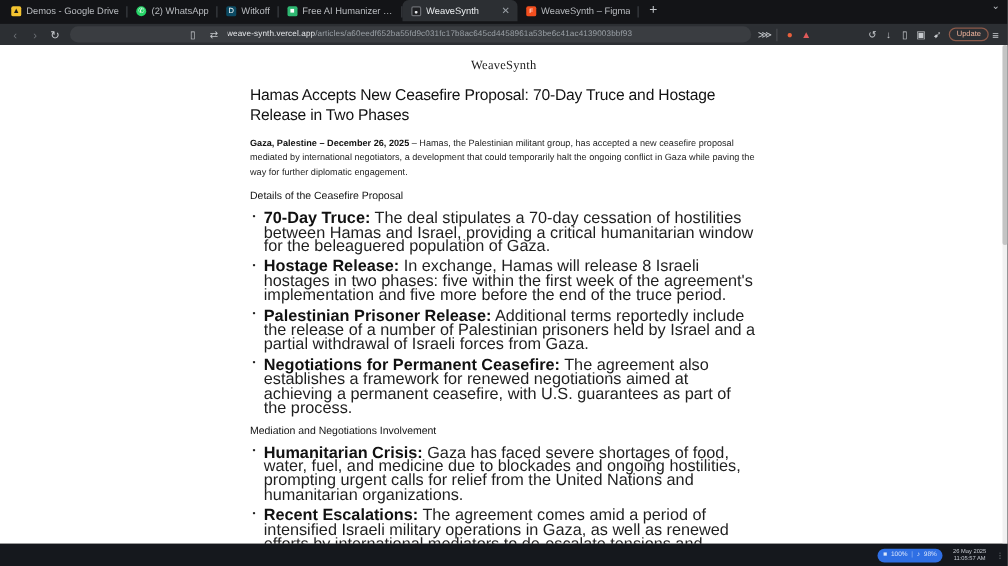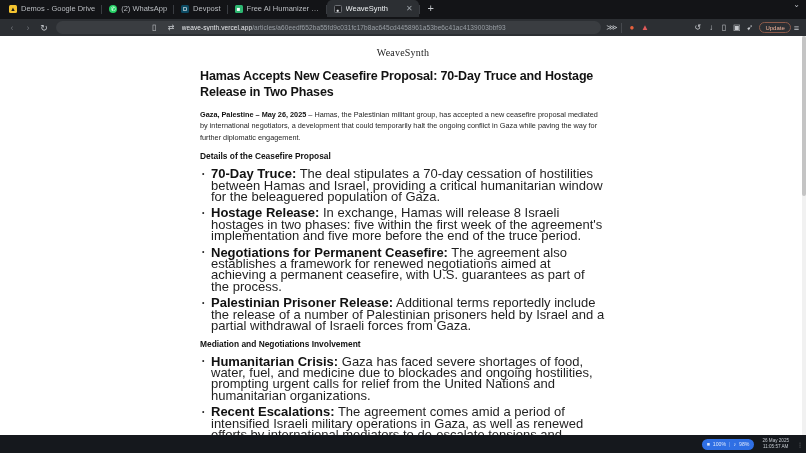--- a/index.html
+++ b/index.html
@@ -93,29 +93,29 @@
   }
   .site-title {
     font-family: "Liberation Serif", serif;
     font-size: 10px; color: #1a1a1a; letter-spacing: .2px;
   }
   .article {
     padding: 0 200px 0 200px;
     color: #121212;
   }
   h1.headline {
-    font-size: 12.5px; line-height: 16px; font-weight: bold;
+    font-size: 12.5px; line-height: 16px; font-weight: normal;
     letter-spacing: -.15px; margin: 4px 0 9px;
   }
   p.lead, p.body {
     font-size: 7.3px; line-height: 11.4px; margin: 0 0 8px;
     color: #1f1f1f;
   }
   h2.section {
-    font-size: 8.4px; font-weight: bold; margin: 2px 0 7px;
+    font-size: 8.4px; font-weight: normal; margin: 2px 0 7px;
     color: #111;
   }
   ul.bullets { list-style: none; margin: 0 0 7px; padding: 0; }
   ul.bullets li {
     font-size: 13px; line-height: 11.4px; margin: 0 0 5px;
     padding-left: 11px; position: relative; color: #1f1f1f;
   }
   ul.bullets li::before {
     content: "\2022"; position: absolute; left: 2px; top: -.5px;
     font-size: 7px; color: #1f1f1f;
@@ -163,36 +163,40 @@
     <div class="tab-sep"></div>
 
     <div class="tab">
       <span class="favicon" style="background:#25d366;border-radius:50%">✆</span>
       <span class="tab-title">(2) WhatsApp</span>
     </div>
     <div class="tab-sep"></div>
 
     <div class="tab">
       <span class="favicon" style="background:#0b4a63">D</span>
-      <span class="tab-title">Devpost</span>
+      <span class="tab-title">Witkoff</span>
     </div>
     <div class="tab-sep"></div>
 
     <div class="tab" style="max-width:98px">
       <span class="favicon" style="background:#2eb872">■</span>
       <span class="tab-title">Free AI Humanizer to Huma…</span>
     </div>
     <div class="tab-sep"></div>
 
     <div class="tab active" style="width:92px">
       <span class="favicon" style="background:#1f2023;border:1px solid #6b6e73;color:#e8eaed;font-size:5px">●</span>
       <span class="tab-title">WeaveSynth</span>
       <span class="tab-close" style="margin-left:auto">✕</span>
     </div>
 
+    <div class="tab">
+      <span class="favicon" style="background:#f24e1e;font-size:5px">F</span>
+      <span class="tab-title">WeaveSynth – Figma</span>
+    </div>
     <div class="tab-sep"></div>
 
     <div class="newtab">+</div>
 
     <div class="tabstrip-right">
       <span>⌄</span>
     </div>
   </div>
 
   <div class="toolbar">
@@ -225,30 +229,30 @@
 
   <div class="page">
     <div class="site-header">
       <span class="site-title">WeaveSynth</span>
     </div>
 
     <div class="article">
       <h1 class="headline">Hamas Accepts New Ceasefire Proposal: 70-Day Truce and Hostage Release in Two Phases</h1>
 
       <p class="lead">
-        <span class="b">Gaza, Palestine – May 26, 2025</span><span> – Hamas, the Palestinian militant group, has accepted a new ceasefire proposal mediated by international negotiators, a development that could temporarily halt the ongoing conflict in Gaza while paving the way for further diplomatic engagement.</span>
+        <span class="b">Gaza, Palestine – December 26, 2025</span><span> – Hamas, the Palestinian militant group, has accepted a new ceasefire proposal mediated by international negotiators, a development that could temporarily halt the ongoing conflict in Gaza while paving the way for further diplomatic engagement.</span>
       </p>
 
       <div id="sections">
           <h2 class="section">Details of the Ceasefire Proposal</h2>
           <ul class="bullets">
             <li><span class="b">70-Day Truce:</span><span> The deal stipulates a 70-day cessation of hostilities between Hamas and Israel, providing a critical humanitarian window for the beleaguered population of Gaza.</span></li>
             <li><span class="b">Hostage Release:</span><span> In exchange, Hamas will release 8 Israeli hostages in two phases: five within the first week of the agreement's implementation and five more before the end of the truce period.</span></li>
+            <li><span class="b">Palestinian Prisoner Release:</span><span> Additional terms reportedly include the release of a number of Palestinian prisoners held by Israel and a partial withdrawal of Israeli forces from Gaza.</span></li>
             <li><span class="b">Negotiations for Permanent Ceasefire:</span><span> The agreement also establishes a framework for renewed negotiations aimed at achieving a permanent ceasefire, with U.S. guarantees as part of the process.</span></li>
-            <li><span class="b">Palestinian Prisoner Release:</span><span> Additional terms reportedly include the release of a number of Palestinian prisoners held by Israel and a partial withdrawal of Israeli forces from Gaza.</span></li>
           </ul>
           <h2 class="section">Mediation and Negotiations Involvement</h2>
           <ul class="bullets">
           </ul>
           <ul class="bullets">
             <li><span class="b">Humanitarian Crisis:</span><span> Gaza has faced severe shortages of food, water, fuel, and medicine due to blockades and ongoing hostilities, prompting urgent calls for relief from the United Nations and humanitarian organizations.</span></li>
             <li><span class="b">Recent Escalations:</span><span> The agreement comes amid a period of intensified Israeli military operations in Gaza, as well as renewed efforts by international mediators to de-escalate tensions and address the humanitarian crisis.</span></li>
             <li><span class="b">Previous Ceasefires:</span><span> The most recent two-month ceasefire collapsed in mid-March 2025, leading to renewed violence and a protracted humanitarian emergency.</span></li>
           </ul>
         </div>

